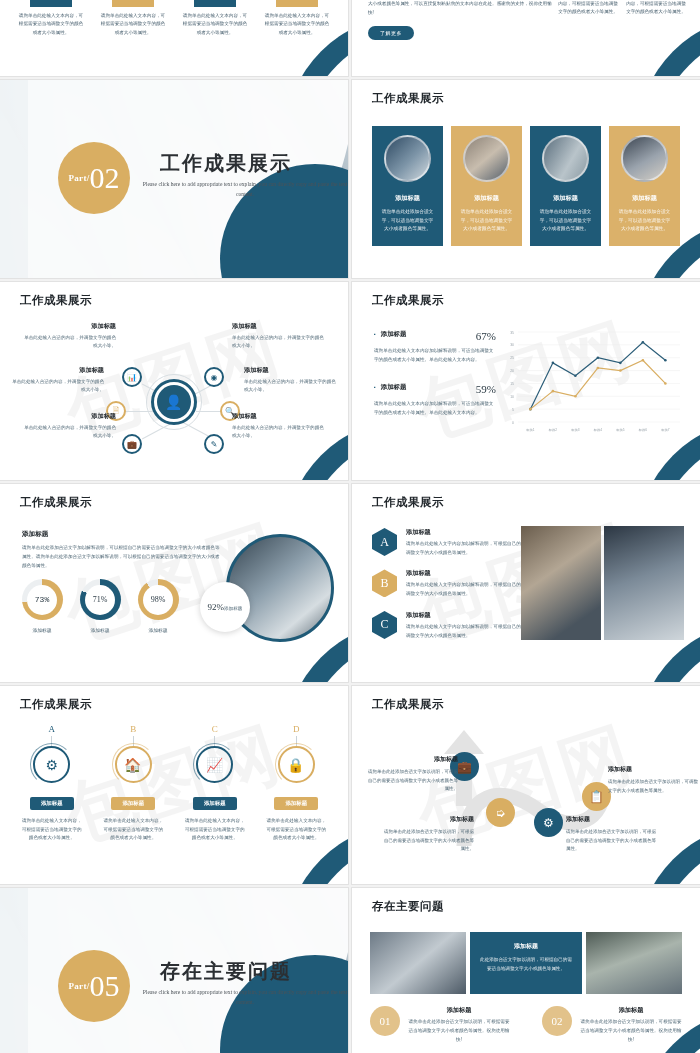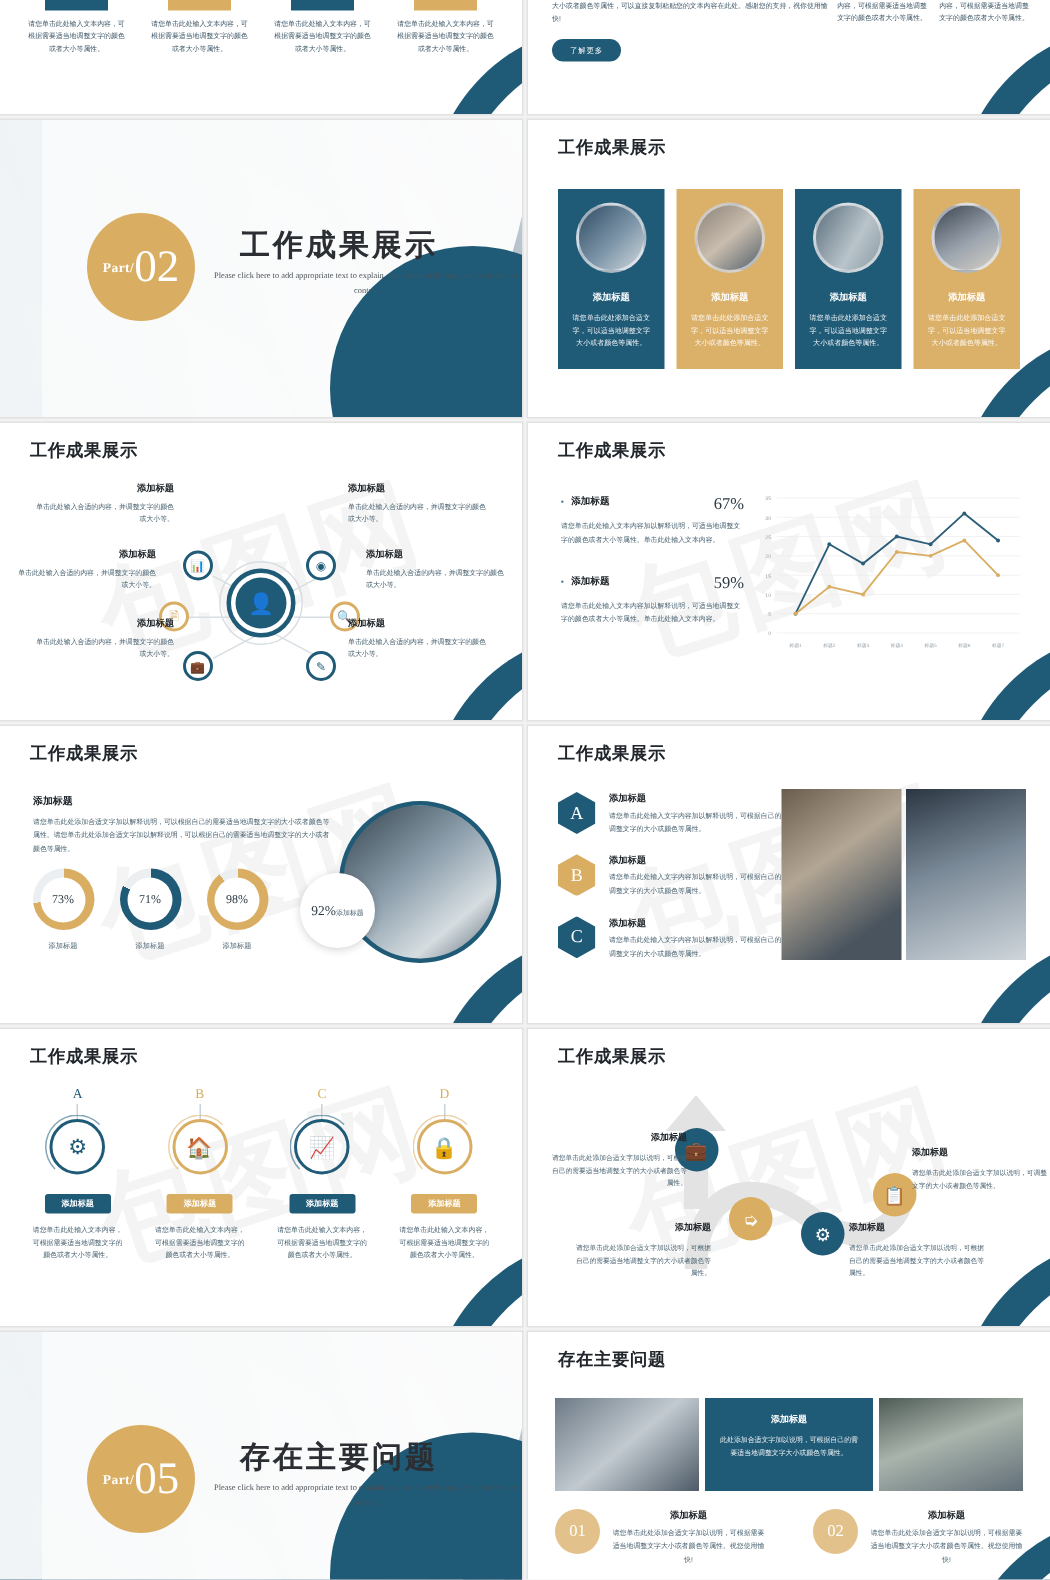--- a/index.html
+++ b/index.html
@@ -518,21 +518,21 @@
     <div class="wm">包图网</div>
     <div class="hdr">工作成果展示</div>
 
     <div class="dn-head">
       <div class="t">添加标题</div>
       <p>请您单击此处添加合适文字加以解释说明，可以根据自己的需要适当地调整文字的大小或者颜色等属性。请您单击此处添加合适文字加以解释说明，可以根据自己的需要适当地调整文字的大小或者颜色等属性。</p>
     </div>
 
     <div class="donuts" id="donutHolder">
         <div class="donut">
-          <div class="ring" style="position: relative; background: conic-gradient(rgb(217, 174, 98) 0%, rgb(217, 174, 98) 73%, rgb(236, 239, 241) 73%, rgb(236, 239, 241) 100%);">
+          <div class="ring" style="position: relative; background: conic-gradient(rgb(217, 174, 98) 0%, rgb(217, 174, 98) 73%, rgb(236, 239, 241) 73%, rgb(236, 239, 241) 100%); font-family: Liberation Mono, monospace;">
             <span>73%</span>
           </div>
           <div class="lbl">添加标题</div>
         </div>
         <div class="donut">
           <div class="ring" style="position: relative; background: conic-gradient(rgb(31, 90, 119) 0%, rgb(31, 90, 119) 82%, rgb(236, 239, 241) 82%, rgb(236, 239, 241) 100%);">
             <span>71%</span>
           </div>
           <div class="lbl">添加标题</div>
         </div>

